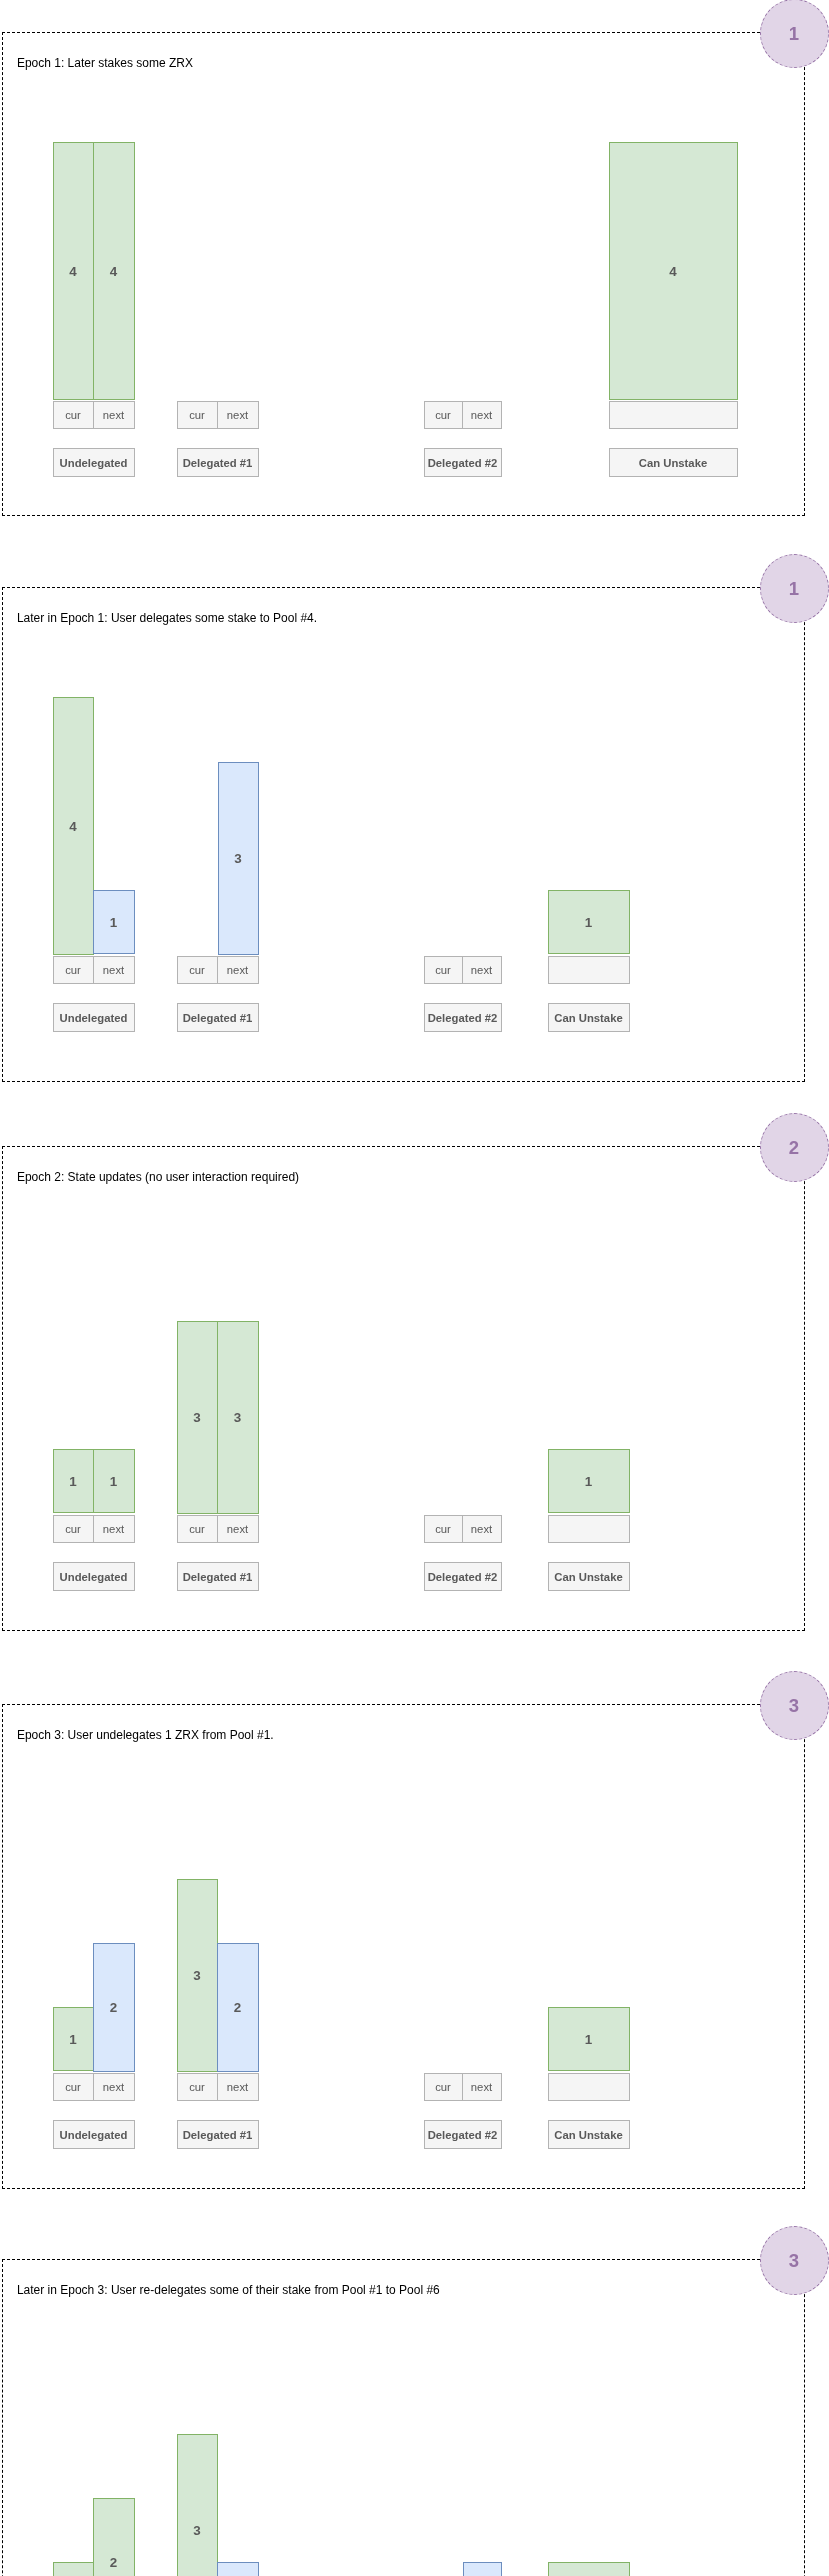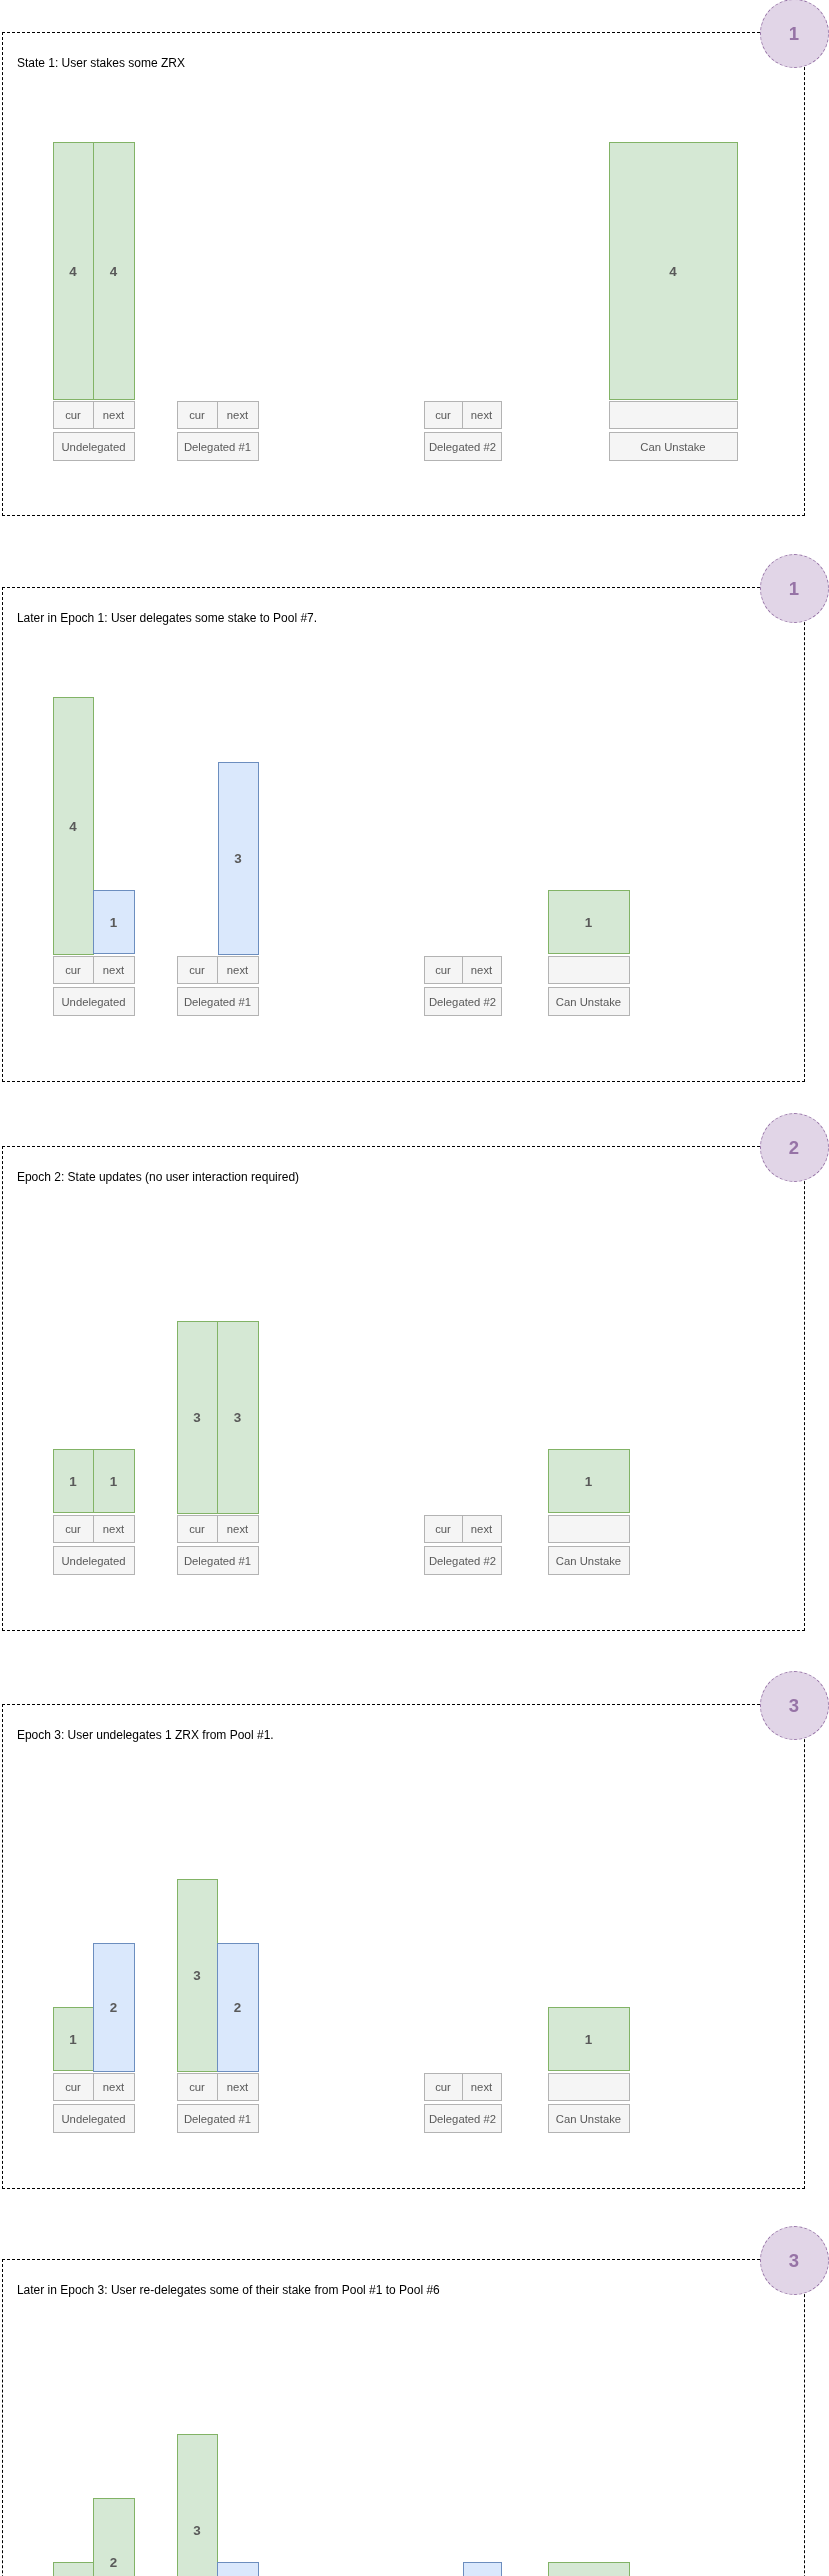--- a/index.html
+++ b/index.html
@@ -10,28 +10,28 @@
   .badge{position:absolute;left:757px;top:-34px;width:69px;height:69px;border-radius:50%;
          border:1.5px dashed var(--badge-stroke);background:var(--badge-fill);box-sizing:border-box;
          display:flex;align-items:center;justify-content:center;
          font-size:18.5px;font-weight:bold;color:var(--badge-stroke);}
   .bar{position:absolute;box-sizing:border-box;border:1px solid;display:flex;align-items:center;justify-content:center;
        font-weight:bold;font-size:13.4px;color:var(--text-gray);}
   .bar.green{background:var(--green-fill);border-color:var(--green-stroke);}
   .bar.blue{background:var(--blue-fill);border-color:var(--blue-stroke);}
   .lbl{position:absolute;box-sizing:border-box;border:1px solid var(--box-stroke);background:var(--box-fill);
        color:var(--text-gray);display:flex;align-items:center;justify-content:center;font-size:11.3px;}
-  .lbl.name{font-weight:normal;}
+  .lbl.name{font-weight:bold;margin-top:16px;}
 </style>
 </head>
 <body>
 
 <div id="canvas">
     <div class="panel" style="top: 32px; height: 484px;">
-      <div class="title">State 1: User stakes some ZRX</div>
+      <div class="title">Epoch 1: Later stakes some ZRX</div>
       <div class="badge">1</div>
       <div class="bar green" style="left: 50px; top: 109px; width: 41px; height: 258px;">
         <span>4</span>
       </div>
       <div class="bar green" style="left: 90px; top: 109px; width: 42px; height: 258px;">
         <span>4</span>
       </div>
       <div class="lbl" style="left: 50px; top: 368px; width: 41px; height: 28px;">cur</div>
       <div class="lbl" style="left: 90px; top: 368px; width: 42px; height: 28px;">next</div>
       <div class="lbl name" style="left: 50px; top: 399px; width: 82px; height: 29px;">Undelegated</div>
@@ -41,21 +41,21 @@
       <div class="lbl" style="left: 421px; top: 368px; width: 39px; height: 28px;">cur</div>
       <div class="lbl" style="left: 459px; top: 368px; width: 40px; height: 28px;">next</div>
       <div class="lbl name" style="left: 421px; top: 399px; width: 78px; height: 29px;">Delegated #2</div>
       <div class="bar green" style="left: 606px; top: 109px; width: 129px; height: 258px;">
         <span>4</span>
       </div>
       <div class="lbl" style="left: 606px; top: 368px; width: 129px; height: 28px;"></div>
       <div class="lbl name" style="left: 606px; top: 399px; width: 129px; height: 29px;">Can Unstake</div>
     </div>
     <div class="panel" style="top: 587px; height: 495px;">
-      <div class="title">Later in Epoch 1: User delegates some stake to Pool #7.</div>
+      <div class="title">Later in Epoch 1: User delegates some stake to Pool #4.</div>
       <div class="badge">1</div>
       <div class="bar green" style="left: 50px; top: 109px; width: 41px; height: 258px;">
         <span>4</span>
       </div>
       <div class="bar blue" style="left: 90px; top: 302px; width: 42px; height: 64px;">
         <span>1</span>
       </div>
       <div class="lbl" style="left: 50px; top: 368px; width: 41px; height: 28px;">cur</div>
       <div class="lbl" style="left: 90px; top: 368px; width: 42px; height: 28px;">next</div>
       <div class="lbl name" style="left: 50px; top: 399px; width: 82px; height: 29px;">Undelegated</div>

